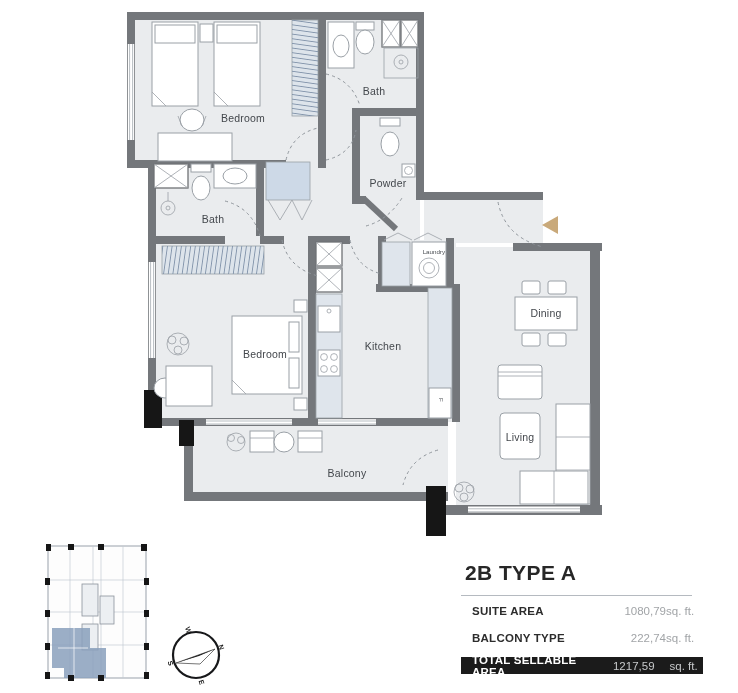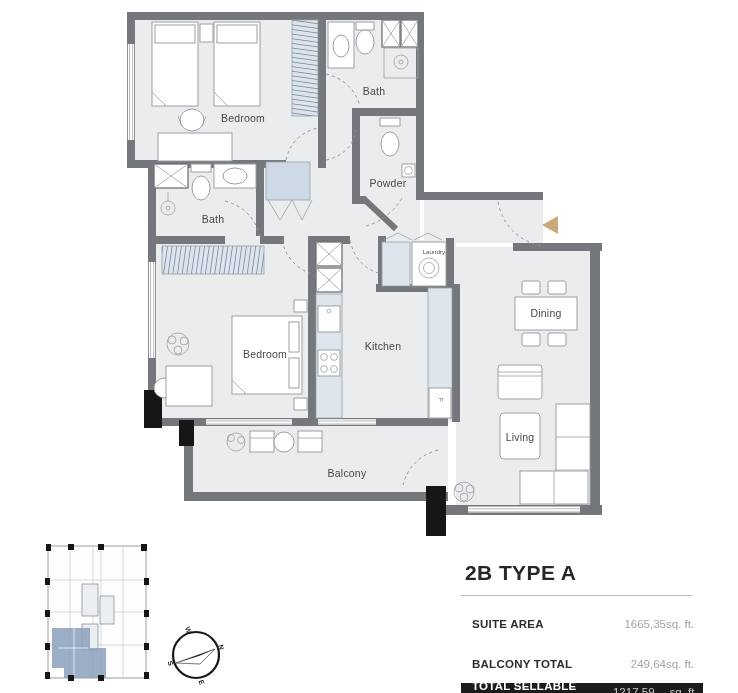--- a/index.html
+++ b/index.html
@@ -4,21 +4,21 @@
 <style>
   html,body{margin:0;padding:0;background:#ffffff;}
   .stage{position:relative;width:738px;height:693px;background:#ffffff;overflow:hidden;
          font-family:"Liberation Sans", sans-serif;}
   .stage svg{position:absolute;left:0;top:0;}
 
   
   .info-panel{position:absolute;left:461px;top:556px;width:242px;}
   .info-title{margin:4px;font-size:21px;font-weight:700;color:#272727;letter-spacing:.4px;line-height:1.2;}
   .divider{margin-top:10px;width:231px;border-top:1px solid #b5bac0;height:0;}
-  .row{display:flex;align-items:center;height:24px;margin-top:16px;padding-left:11px;
+  .row{display:flex;align-items:center;height:24px;margin-top:3px;padding-left:11px;
        font-size:11.5px;color:#2c2c2c;}
   .row .lbl{font-weight:700;letter-spacing:.25px;}
   .row .val{margin-left:auto;color:#a1a4a7;}
   .row .unit{width:33px;text-align:left;padding-right:4px;color:#a1a4a7;}
   .row.total{background:#1b1b1b;height:17px;margin-top:7px;}
   .row.total .lbl{color:#ffffff;}
   .row.total .val,.row.total .unit{color:#c7c9cb;margin-left:15px;}
 
   
   .wall{fill:#74777b;}
@@ -338,27 +338,27 @@
     <text class="compassLetter" x="189" y="633" text-anchor="middle" transform="rotate(72 189 630)">W</text>
   </g>
 </svg>
 
   <div class="info-panel">
     <h1 class="info-title">2B TYPE A</h1>
     <div class="divider"></div>
 
     <div class="row">
       <span class="lbl">SUITE AREA</span>
-      <span class="val">1665,35</span>
+      <span class="val">1080,79</span>
       <span class="unit">sq. ft.</span>
     </div>
 
     <div class="row">
-      <span class="lbl">BALCONY TOTAL</span>
-      <span class="val">249,64</span>
+      <span class="lbl">BALCONY TYPE</span>
+      <span class="val">222,74</span>
       <span class="unit">sq. ft.</span>
     </div>
 
     <div class="row total">
       <span class="lbl">TOTAL SELLABLE AREA</span>
       <span class="val">1217,59</span>
       <span class="unit">sq. ft.</span>
     </div>
   </div>
 

